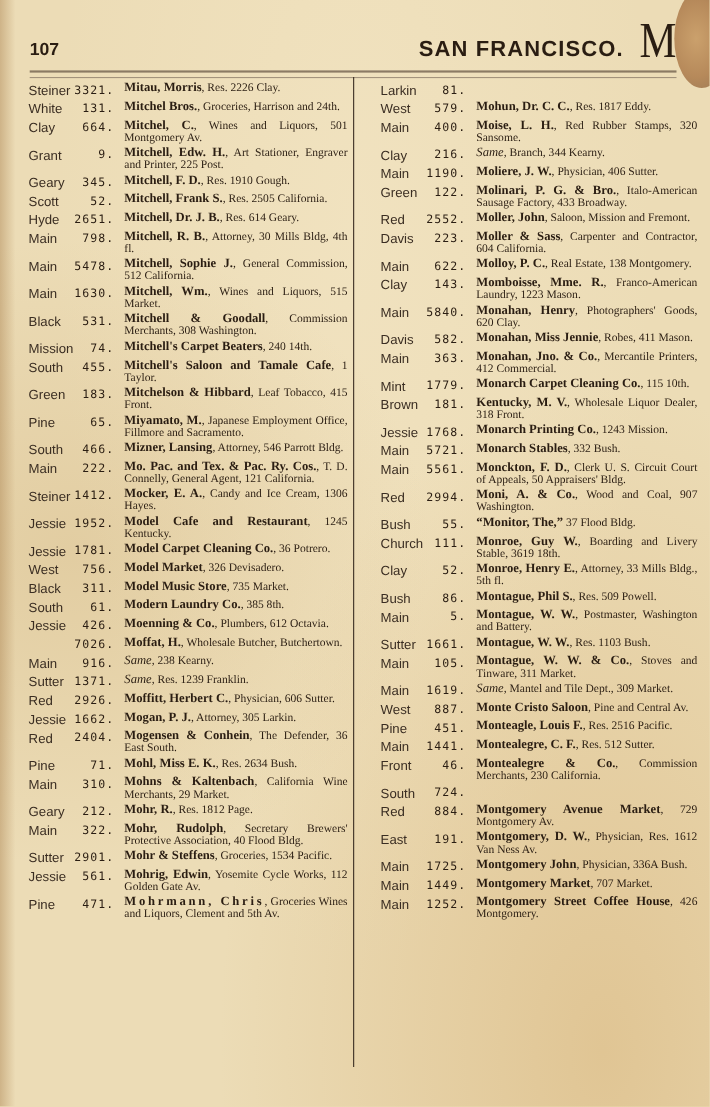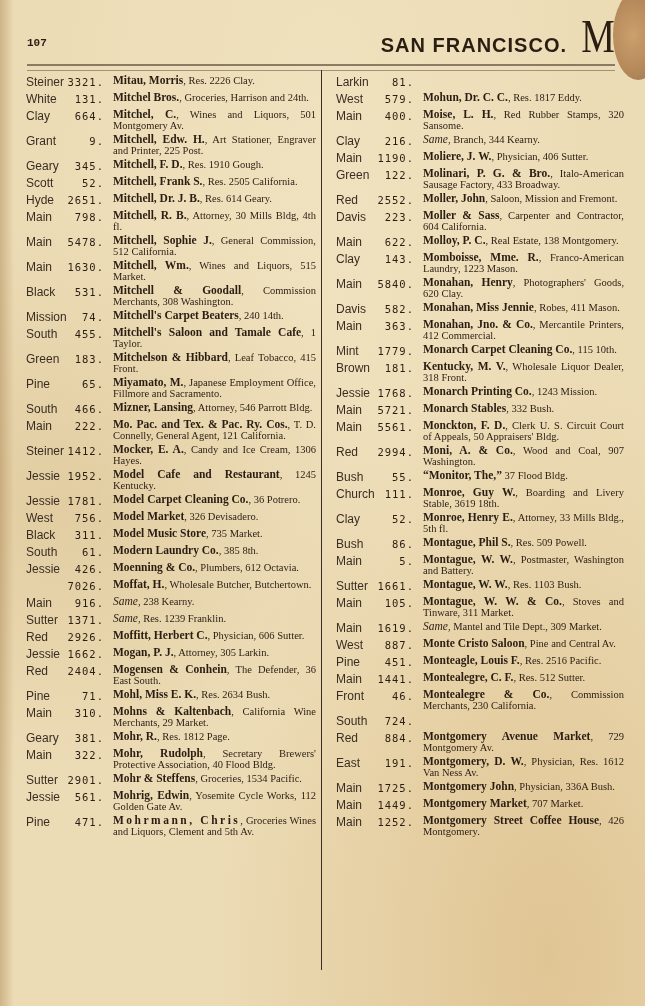--- a/index.html
+++ b/index.html
@@ -20,21 +20,21 @@
     position: absolute; right: -18px; top: -10px; width: 50px; height: 90px;
     border-radius: 50%;
     background: radial-gradient(ellipse at 40% 50%, #c79a64 0%, #b08050 55%, #8c6a48 100%);
     opacity: 0.9;
   }
   .header {
     position: absolute; left: 27px; top: 20px; width: 588px; height: 40px;
   }
   .page-num {
     position: absolute; left: 0; top: 17px;
-    font-family: Liberation Mono, monospace; font-weight: bold; font-size: 11px;
+    font-family: Liberation Sans, sans-serif; font-weight: bold; font-size: 16px;
   }
   .running-head {
     position: absolute; right: 48px; top: 14px;
     font-family: "Liberation Sans", sans-serif; font-weight: bold; font-size: 20px; letter-spacing: 1px;
   }
   .letter {
     position: absolute; right: 0; top: -6px;
     font-family: "Liberation Serif", serif; font-size: 46px; line-height: 1;
     transform: scaleX(0.82); transform-origin: right;
   }
@@ -43,21 +43,21 @@
     border-top: 2px solid #6b5a48; border-bottom: 1px solid #8a7a68;
     opacity: 0.75;
   }
   .col-divider {
     position: absolute; left: 321px; top: 70px; width: 1px; height: 900px; background: #3a2d22;
   }
   .column {
     position: absolute; top: 75px;
   }
   .col-left { left: 26px; width: 290px; }
-  .col-right { left: 336px; width: 288px; }
+  .col-right { left: 346px; width: 288px; }
   .entry {
     display: grid; grid-template-columns: 48px 32px 1fr;
     margin-bottom: 3px;
   }
   .exch {
     font-family: "Liberation Sans", sans-serif; font-size: 12px; color: #3a2d22;
     line-height: 13px; padding-top: 1px;
   }
   .num {
     font-family: "DejaVu Sans Mono", monospace; font-size: 10.5px; letter-spacing: 1px;
@@ -242,21 +242,21 @@
       <span class="num">71.</span>
       <span class="text"><span class="name">Mohl, Miss E. K.</span><span>, Res. 2634 Bush.</span></span>
     </div>
     <div class="entry">
       <span class="exch">Main</span>
       <span class="num">310.</span>
       <span class="text"><span class="name">Mohns &amp; Kaltenbach</span><span>, California Wine Merchants, 29 Market.</span></span>
     </div>
     <div class="entry">
       <span class="exch">Geary</span>
-      <span class="num">381.</span>
+      <span class="num">212.</span>
       <span class="text"><span class="name">Mohr, R.</span><span>, Res. 1812 Page.</span></span>
     </div>
     <div class="entry">
       <span class="exch">Main</span>
       <span class="num">322.</span>
       <span class="text"><span class="name">Mohr, Rudolph</span><span>, Secretary Brewers' Protective Association, 40 Flood Bldg.</span></span>
     </div>
     <div class="entry">
       <span class="exch">Sutter</span>
       <span class="num wide">2901.</span>

